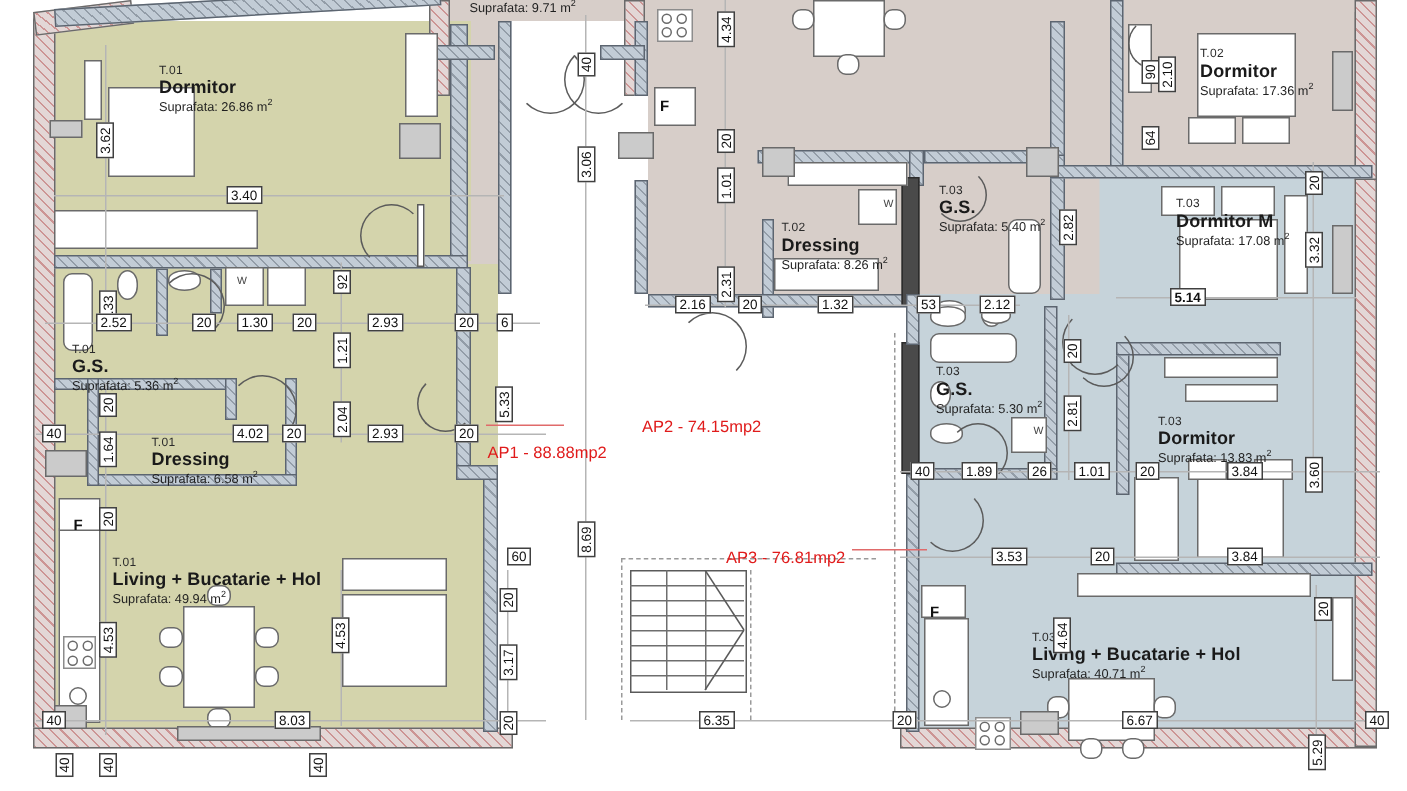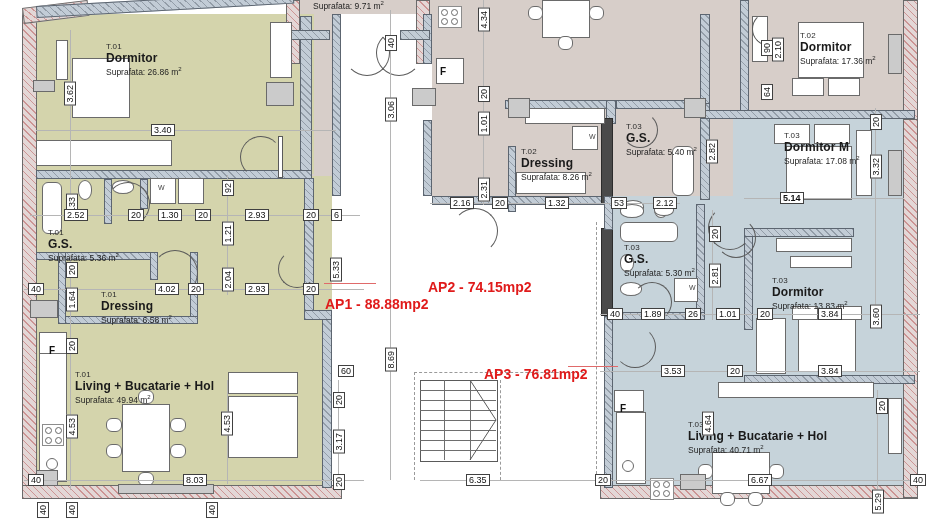--- a/index.html
+++ b/index.html
@@ -56,21 +56,21 @@
   .dim.v{writing-mode:vertical-rl;transform:rotate(180deg);
          height:auto;width:12px;padding:2px 0;line-height:11px;}
 
   
   .dl{position:absolute;background:#8a8a8a;}
   .dl.h{height:1px;}
   .dl.v{width:1px;}
   .dl.lite{background:#b5b5b5;}
 
   
-  .ap{position:absolute;color:#e01b1b;font-size:14px;font-weight:bold;white-space:nowrap;}
+  .ap{position:absolute;color:#e01b1b;font-size:11px;font-weight:normal;white-space:nowrap;}
   .apline{position:absolute;background:#e06a6a;height:1px;}
   .aparrow{position:absolute;width:0;height:0;}
 
   
   .tag{position:absolute;font-size:10px;font-weight:bold;color:#111;}
   .tagw{position:absolute;font-size:7px;color:#444;}
 
   
   .door{position:absolute;border:1px solid #5a5a5a;border-radius:100%;
         background:transparent;}

